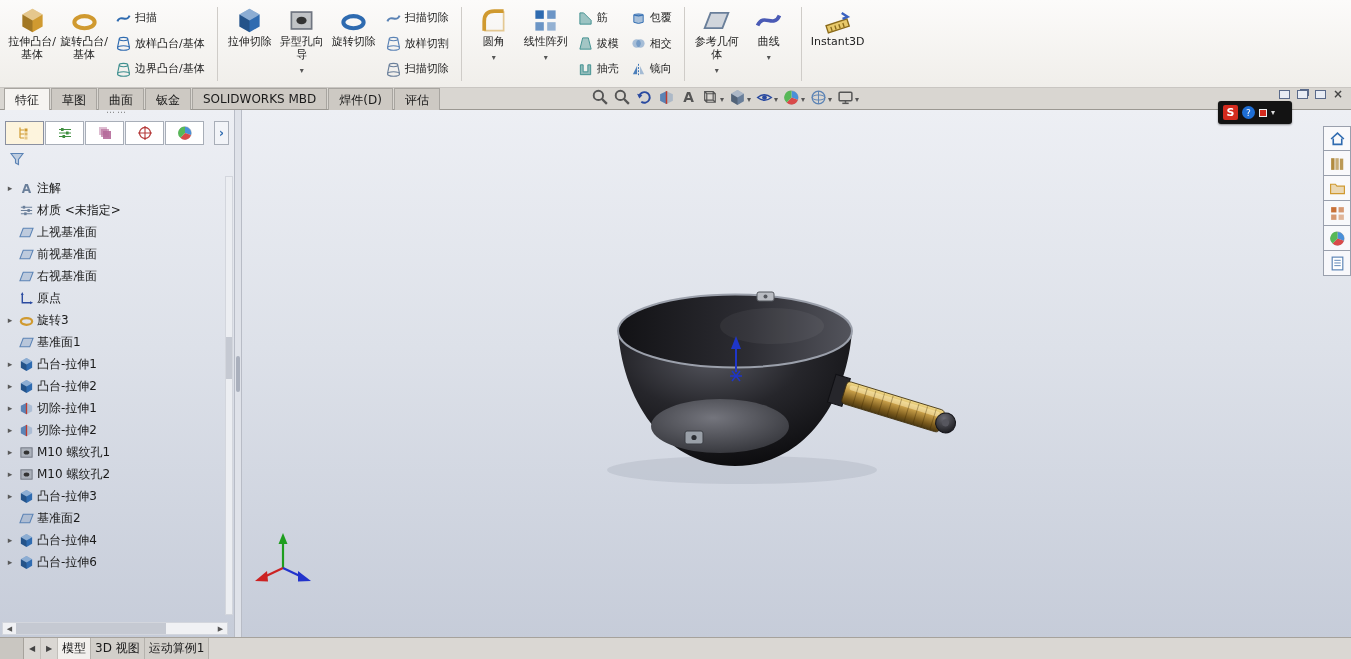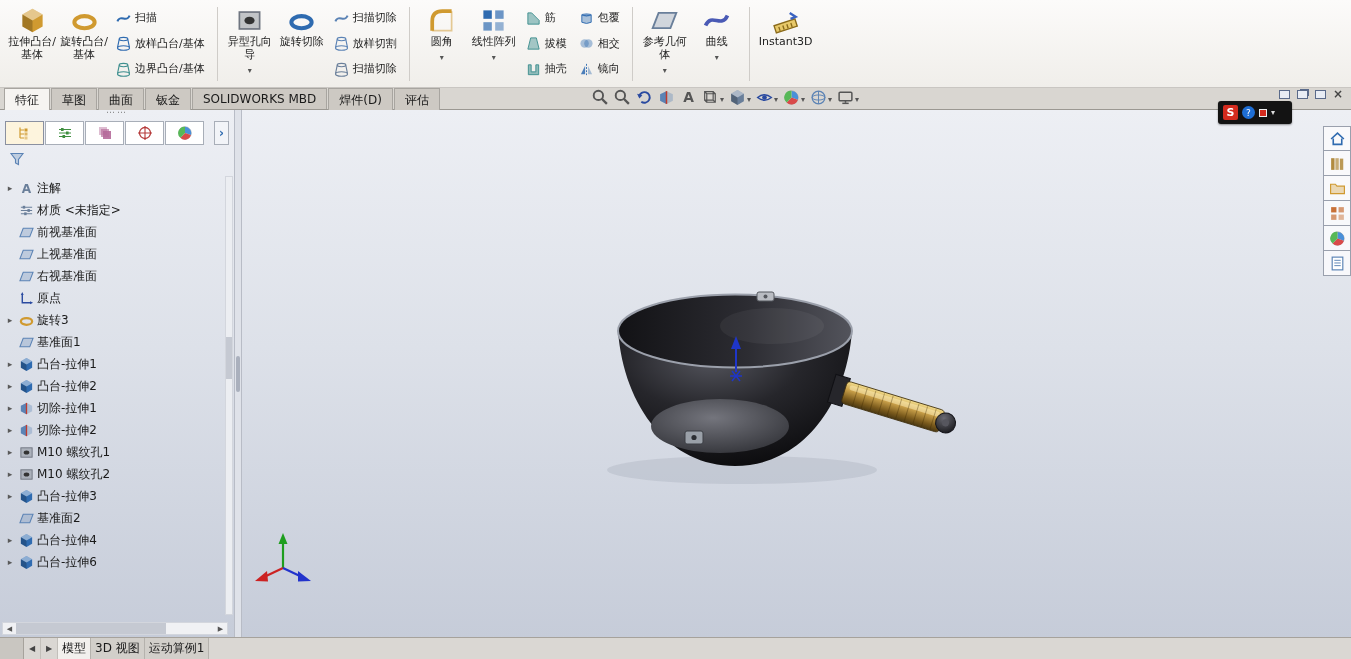--- a/index.html
+++ b/index.html
@@ -308,20 +308,28 @@
             </span>
           <span class="rlabel">边界凸台/基体</span>
         </div>
       </div>
     </div>
 
     <div class="rsep"></div>
 
     <div class="rgroup">
       <div class="rlg">
+        <span class="ric c-blue">
+            <svg viewBox="0 0 16 16">
+              <use href="#i-cube"></use>
+            </svg>
+          </span>
+        <span class="rlabel">拉伸切除</span>
+      </div>
+      <div class="rlg">
         <span class="ric c-gray">
             <svg viewBox="0 0 16 16">
               <use href="#i-hole"></use>
             </svg>
           </span>
         <span class="rlabel">异型孔向导</span>
         <span class="caret"></span>
       </div>
       <div class="rlg">
         <span class="ric c-blue">
@@ -643,30 +651,30 @@
             </span>
             <span class="tlabel">材质 &lt;未指定&gt;</span>
           </div>
         <div class="trow">
             <span class="tarrow none"></span>
             <span class="ticon c-steel">
               <svg viewBox="0 0 16 16">
                 <use href="#i-plane"></use>
               </svg>
             </span>
-            <span class="tlabel">前视基准面</span>
+            <span class="tlabel">上视基准面</span>
           </div>
         <div class="trow">
             <span class="tarrow none"></span>
             <span class="ticon c-steel">
               <svg viewBox="0 0 16 16">
                 <use href="#i-plane"></use>
               </svg>
             </span>
-            <span class="tlabel">上视基准面</span>
+            <span class="tlabel">前视基准面</span>
           </div>
         <div class="trow">
             <span class="tarrow none"></span>
             <span class="ticon c-steel">
               <svg viewBox="0 0 16 16">
                 <use href="#i-plane"></use>
               </svg>
             </span>
             <span class="tlabel">右视基准面</span>
           </div>

